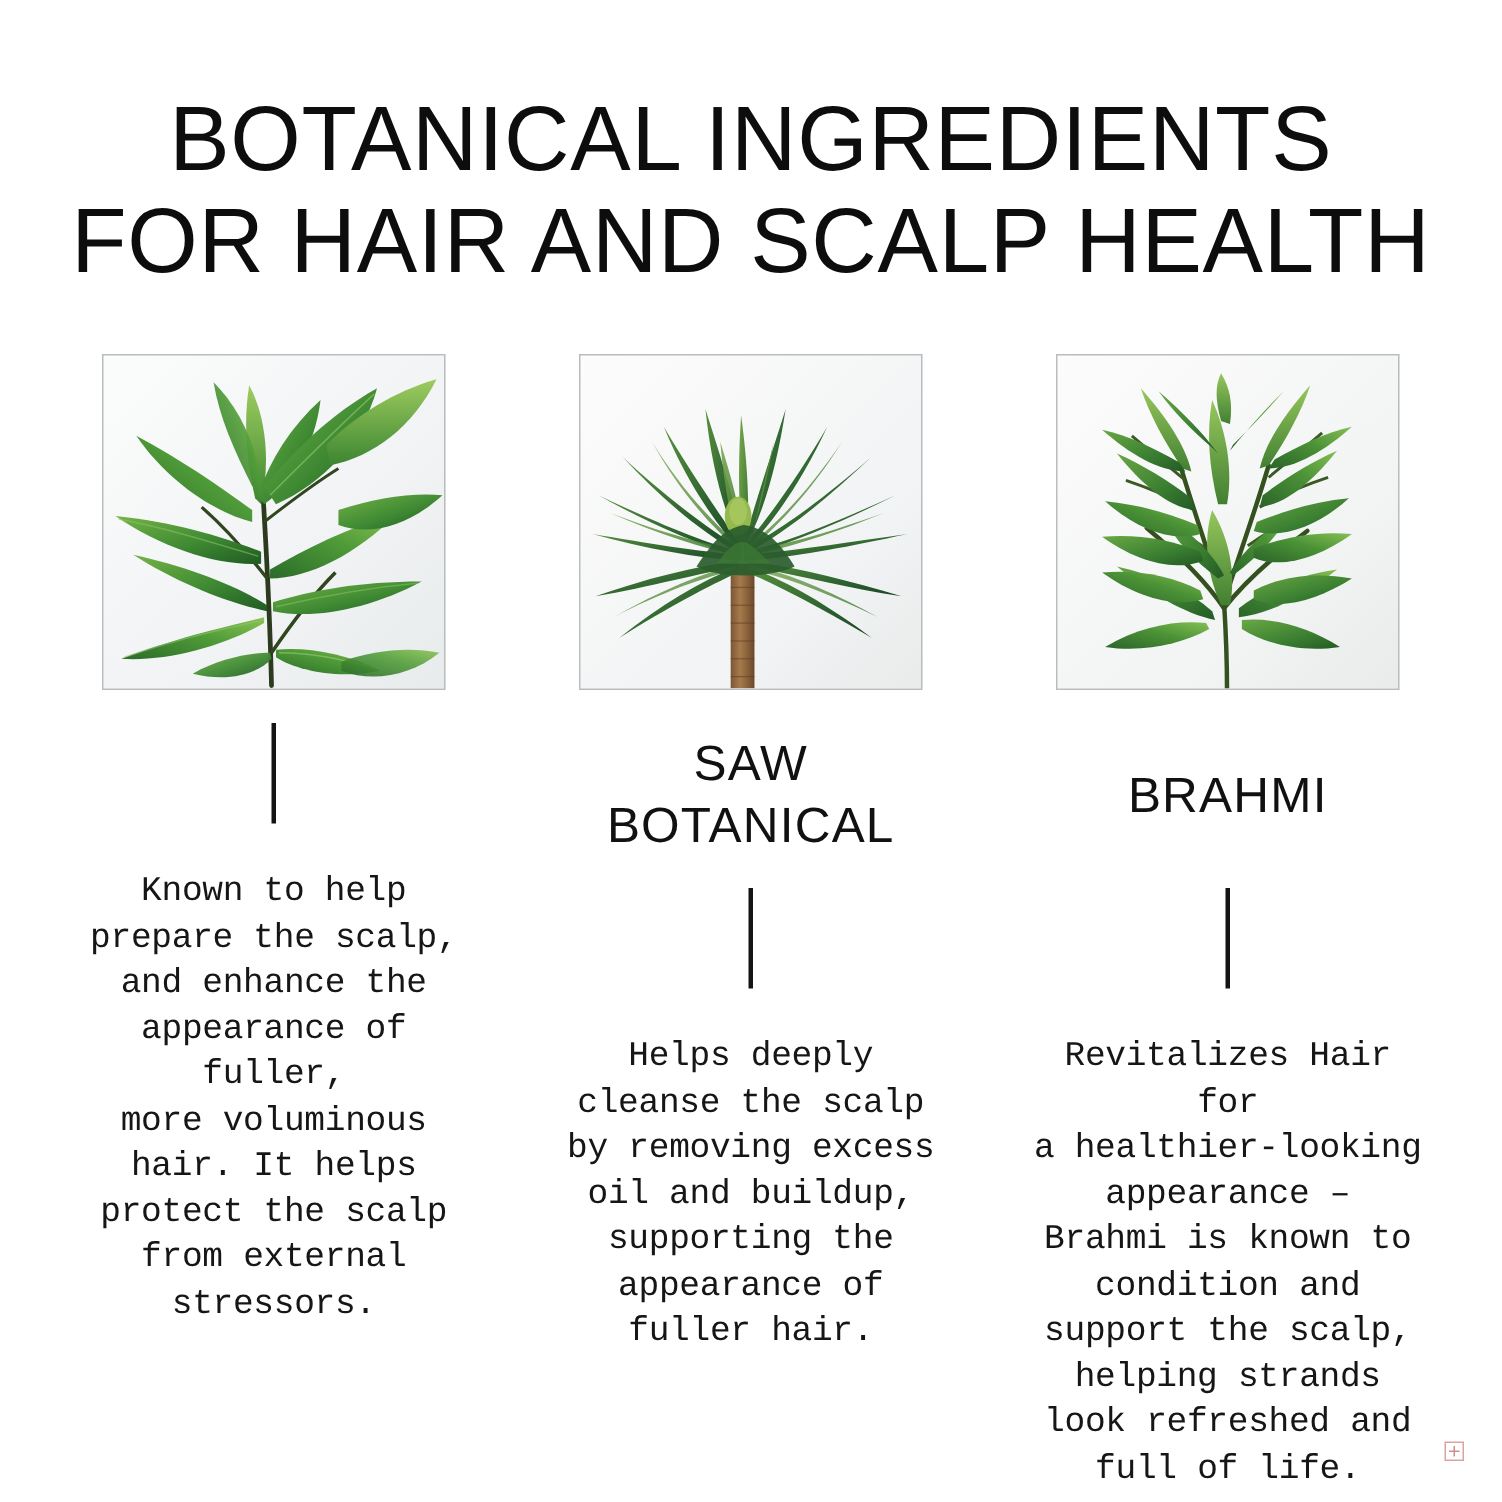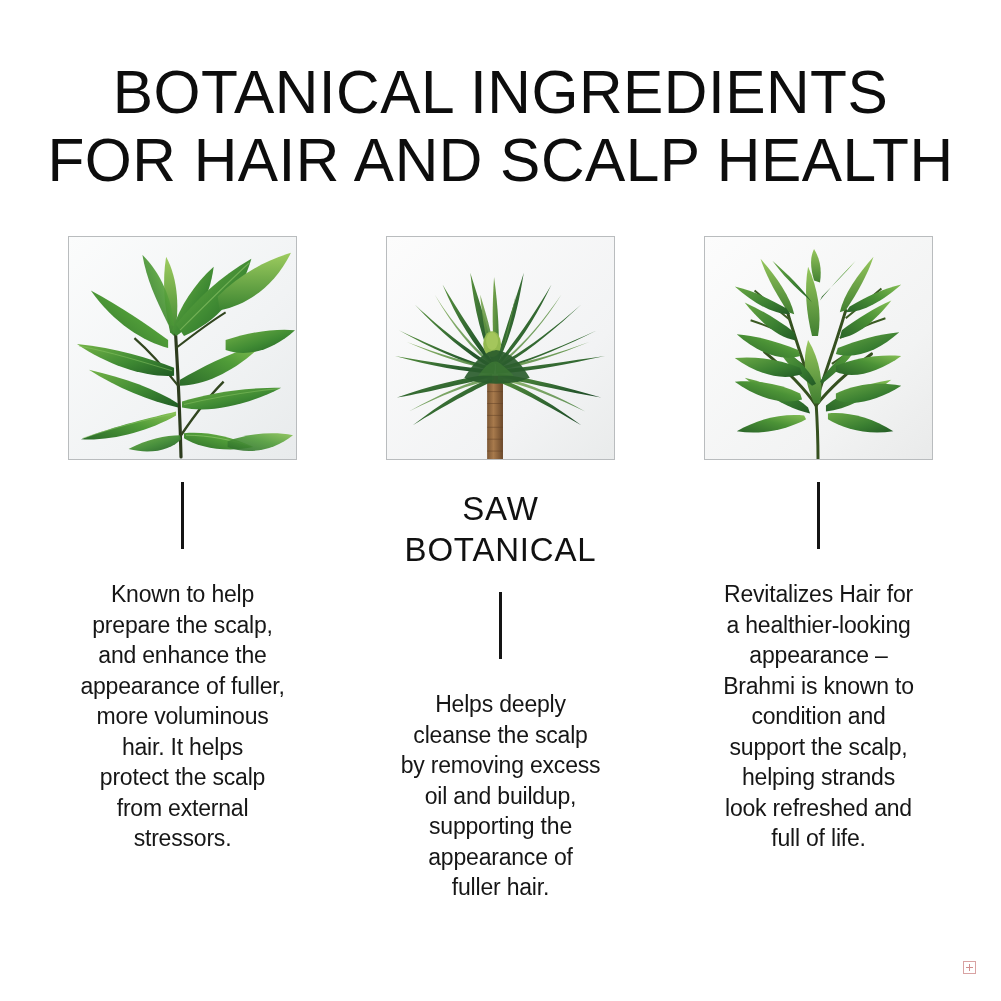--- a/index.html
+++ b/index.html
@@ -94,21 +94,21 @@
   
   .divider {
     width: 3px;
     height: 67px;
     background: #141414;
     margin-top: 22px;
   }
 
   
   .desc {
-    font-family: Liberation Sans, sans-serif;
+    font-family: Liberation Mono, monospace;
     font-size: 23px;
     line-height: 30.5px;
     letter-spacing: -0.2px;
     color: #161616;
     text-align: center;
     margin-top: 30px;
     width: 268px;
     white-space: pre-line;
   }
 
@@ -380,20 +380,21 @@
           <path d="M82 72 C64 62 48 54 30 50 C48 66 68 78 86 78 Z" fill="url(#brLeaf1)"></path>
           <path d="M142 74 C154 56 164 38 170 20 C154 38 140 58 136 76 Z" fill="url(#brLeaf3)"></path>
           <path d="M146 70 C164 60 180 52 198 48 C180 64 160 76 142 76 Z" fill="url(#brLeaf2)"></path>
 
           <path d="M108 100 C102 76 100 52 104 30 C114 52 118 78 114 100 Z" fill="url(#brLeaf3)"></path>
           <path d="M104 62 C90 50 78 38 68 24 C84 38 98 52 108 66 Z" fill="url(#brLeaf1)"></path>
           <path d="M118 60 C130 48 142 36 152 24 C138 38 126 52 116 64 Z" fill="url(#brLeaf2)"></path>
           <path d="M110 44 C106 30 106 20 110 12 C116 22 118 32 116 46 Z" fill="url(#brLeaf3)"></path>
         </svg>
       </div>
+      <div class="name">BRAHMI</div>
       <div class="divider"></div>
       <div class="desc">Revitalizes Hair for
 a healthier-looking
 appearance –
 Brahmi is known to
 condition and
 support the scalp,
 helping strands
 look refreshed and
 full of life.</div>

